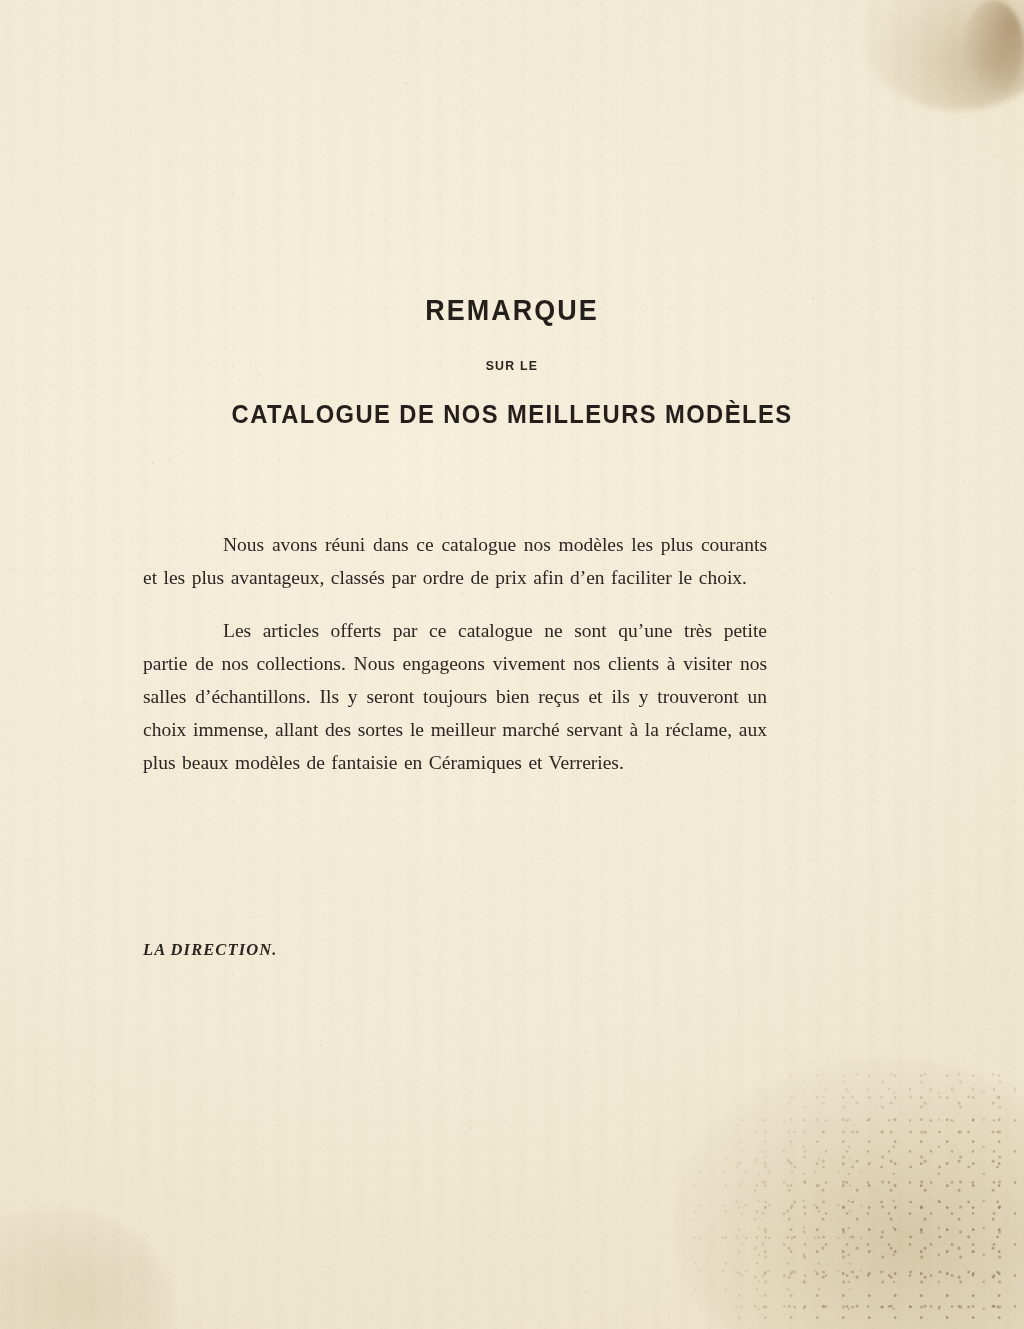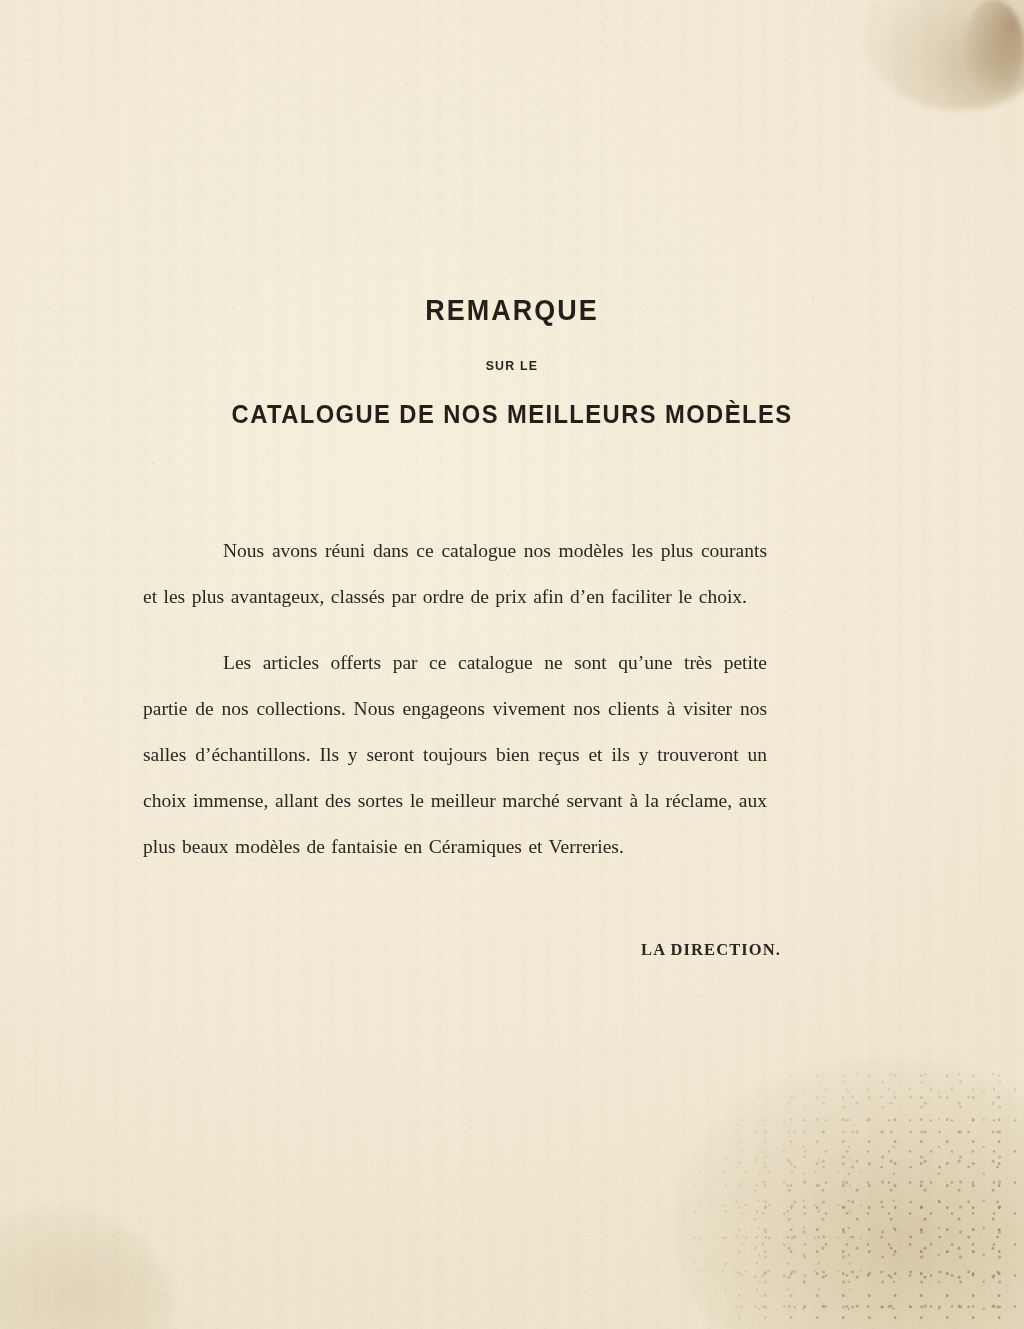--- a/index.html
+++ b/index.html
@@ -186,37 +186,38 @@
   .body-block {
     position: absolute;
     top: 528px;
     left: 143px;
     width: 624px;
   }
 
   .para {
     font-family: "Liberation Serif", serif;
     font-size: 19.5px;
-    line-height: 46px;
+    line-height: 33px;
     color: #2b2621;
     text-align: justify;
     text-indent: 80px;
     margin: 0 0 20px 0;
     word-spacing: 1.6px;
   }
 
   .para:last-of-type { margin-bottom: 0; }
 
   .signature {
     position: absolute;
     top: 940px;
-    left: 157px;
+    left: 143px;
     width: 624px;
-    text-align: right;
+    text-align: left;
     padding-right: 5px;
+    font-style: italic;
   }
 
   .signature span {
     font-family: "Liberation Serif", serif;
     font-weight: bold;
     font-size: 16.5px;
     letter-spacing: 1.1px;
     color: #2b2621;
   }
 

